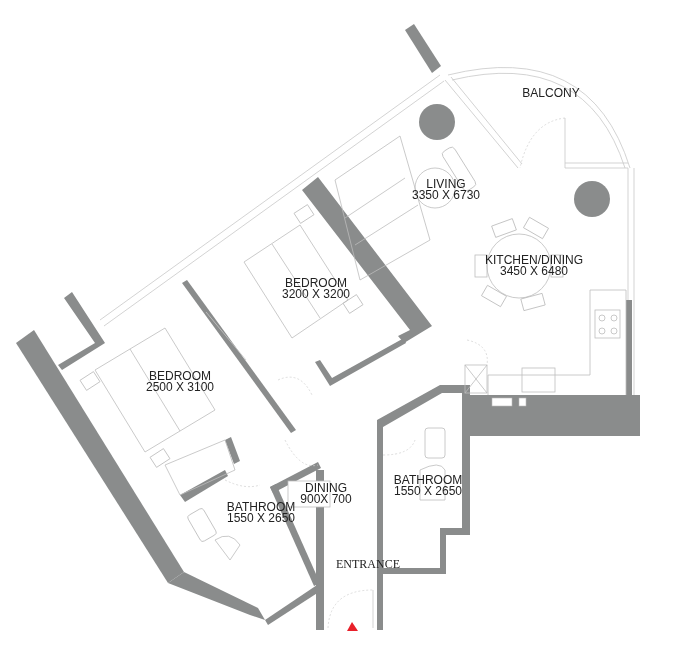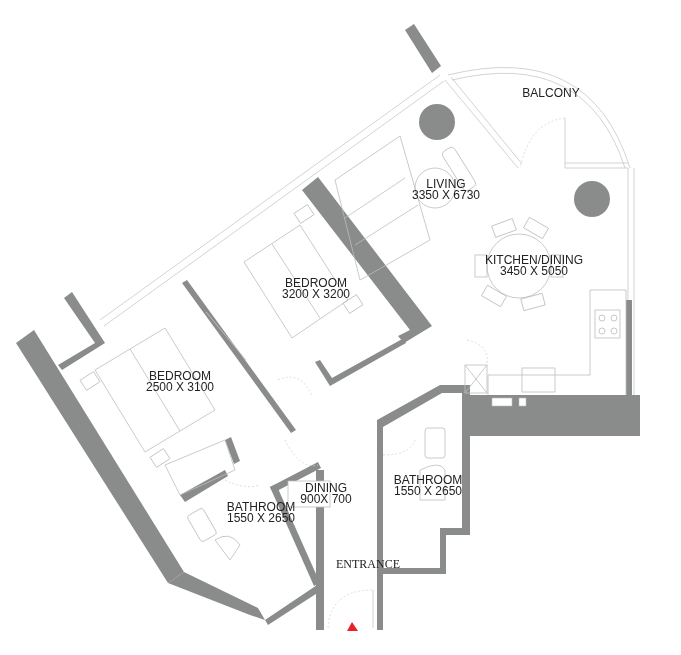--- a/index.html
+++ b/index.html
@@ -140,21 +140,21 @@
 
 <div class="lbl" style="left:535px; top:93px;">
   <span>BALCONY</span>
 </div>
 <div class="lbl" style="left:430px; top:190px;">
   <span>LIVING</span>
   <span>3350 X 6730</span>
 </div>
 <div class="lbl" style="left:518px; top:266px;">
   <span>KITCHEN/DINING</span>
-  <span>3450 X 5050</span>
+  <span>3450 X 6480</span>
 </div>
 <div class="lbl" style="left:300px; top:289px;">
   <span>BEDROOM</span>
   <span>3200 X 3200</span>
 </div>
 <div class="lbl" style="left:164px; top:382px;">
   <span>BEDROOM</span>
   <span>2500 X 3100</span>
 </div>
 <div class="lbl" style="left:245px; top:513px;">

